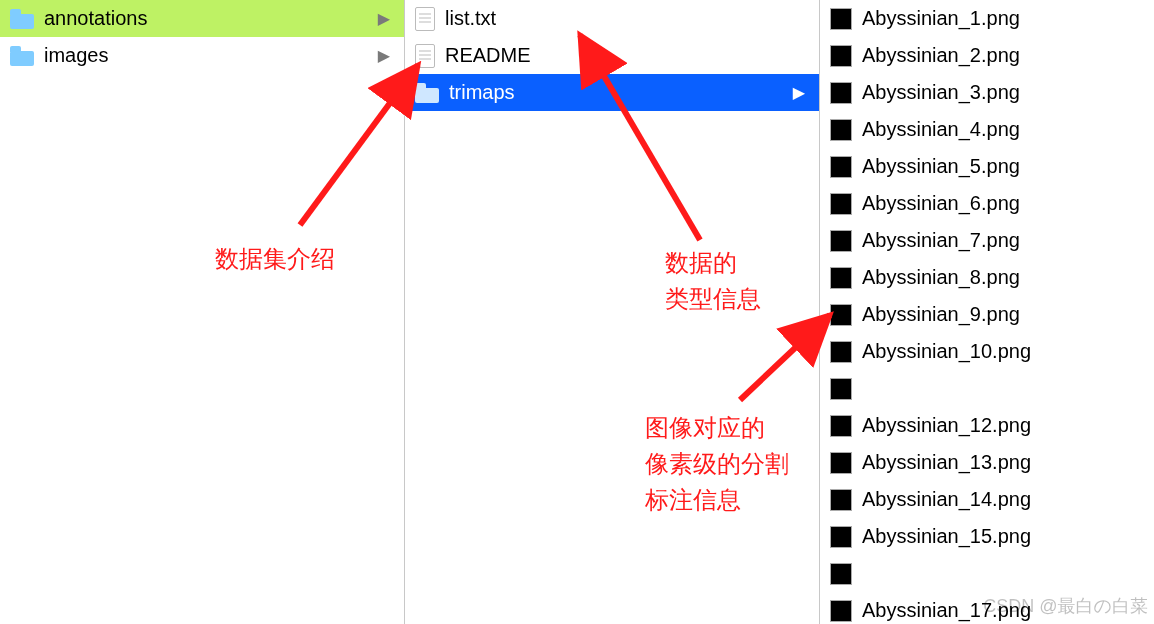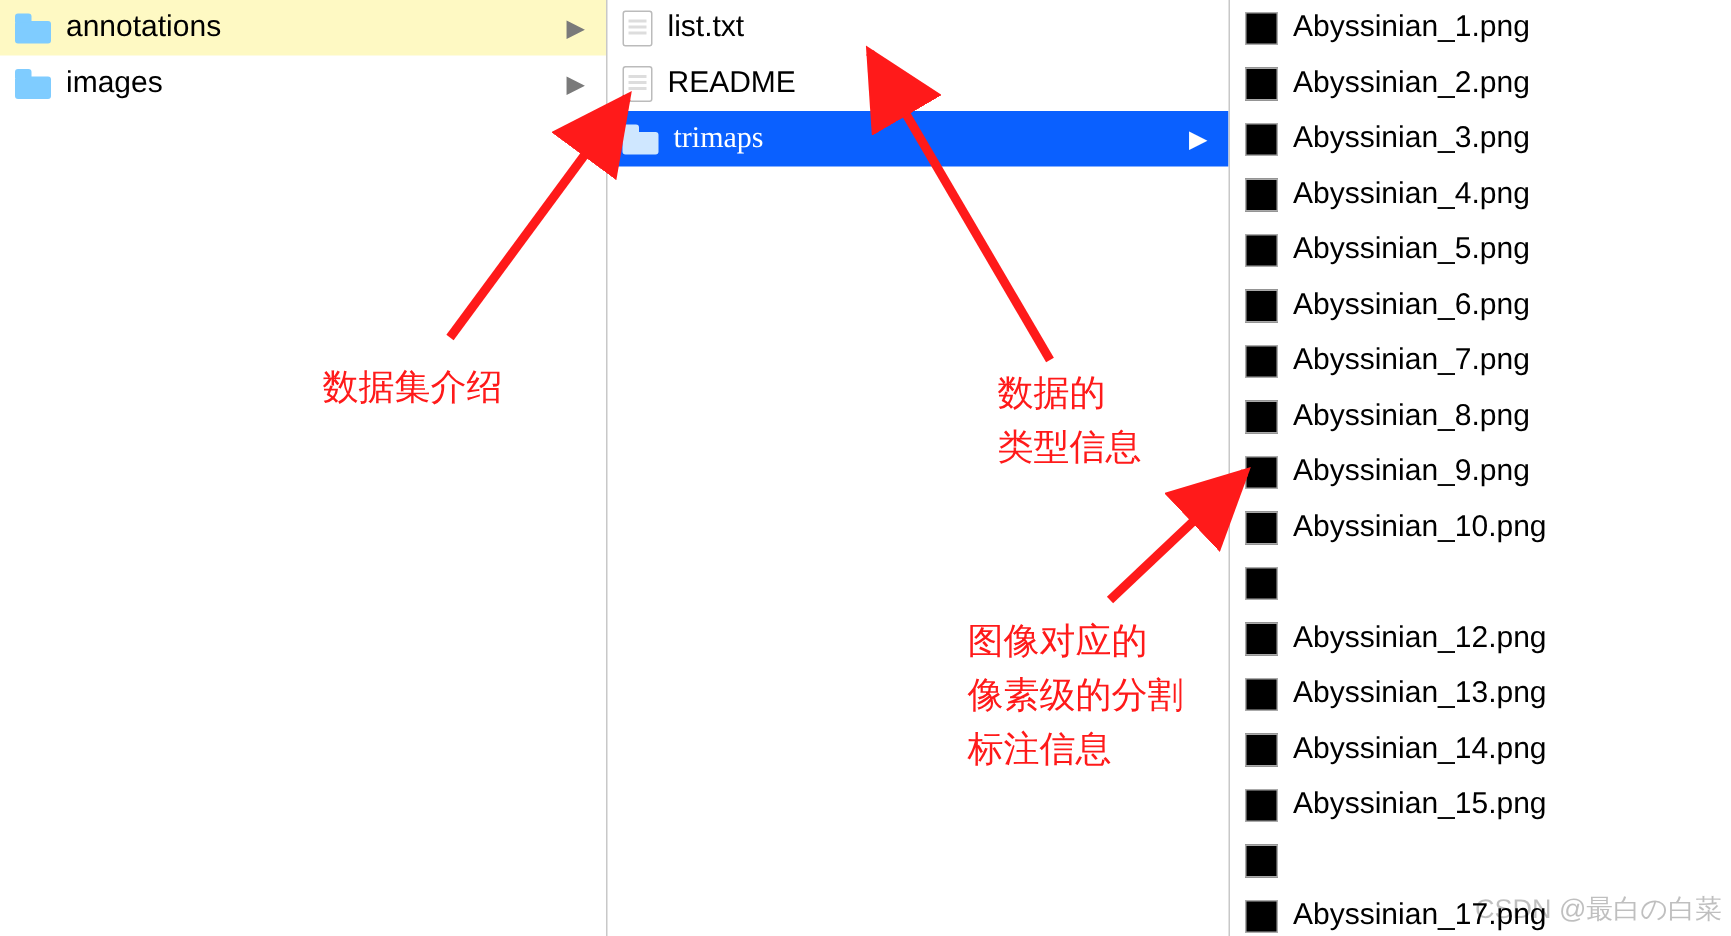--- a/index.html
+++ b/index.html
@@ -3,22 +3,22 @@
 <meta charset="utf-8">
 <style>
   * { box-sizing: border-box; margin: 0; padding: 0; }
   html, body { width: 1154px; height: 624px; font-family: -apple-system, "Helvetica Neue", Arial, sans-serif; font-size: 20px; color: #000; background: #fff; overflow: hidden; }
   .finder { display: flex; width: 100%; height: 100%; position: relative; }
   .col { height: 100%; border-right: 1px solid #c8c8c8; overflow: hidden; }
   .col1 { width: 405px; }
   .col2 { width: 415px; }
   .col3 { flex: 1; border-right: none; }
   .row { display: flex; align-items: center; height: 37px; padding: 0 10px; gap: 10px; cursor: default; white-space: nowrap; }
-  .row.gray { background: #fef9c3; }
-  .row.blue { background: #0a60ff; color: #fff; font-family: Liberation Serif, serif; }
+  .row.gray { background: #bef264; }
+  .row.blue { background: #0a60ff; color: #fff; }
   .row .label { flex: 1; }
   .row .chev { color: #7a7a7a; font-size: 16px; margin-right: 4px; }
   .row.blue .chev { color: #fff; }
   .folder-icon { width: 24px; height: 20px; position: relative; }
   .folder-icon::before { content:""; position:absolute; width: 24px; height: 15px; bottom:0; background: #7fccff; border-radius: 2px; }
   .folder-icon::after  { content:""; position:absolute; width: 11px; height: 6px; top:0; left:0; background: #7fccff; border-radius: 2px 2px 0 0; }
   .folder-icon.white::before, .folder-icon.white::after { background: #cfe7ff; }
   .file-icon { width: 20px; height: 24px; border: 1px solid #bbb; background: #fff; border-radius: 2px; position: relative; }
   .file-icon::before { content:""; position:absolute; left:3px; right:3px; top:5px; height:2px; background:#ddd; box-shadow: 0 4px 0 #ddd, 0 8px 0 #ddd; }
   .thumb { width: 22px; height: 22px; border: 1px solid #aaa; background: #000; }

